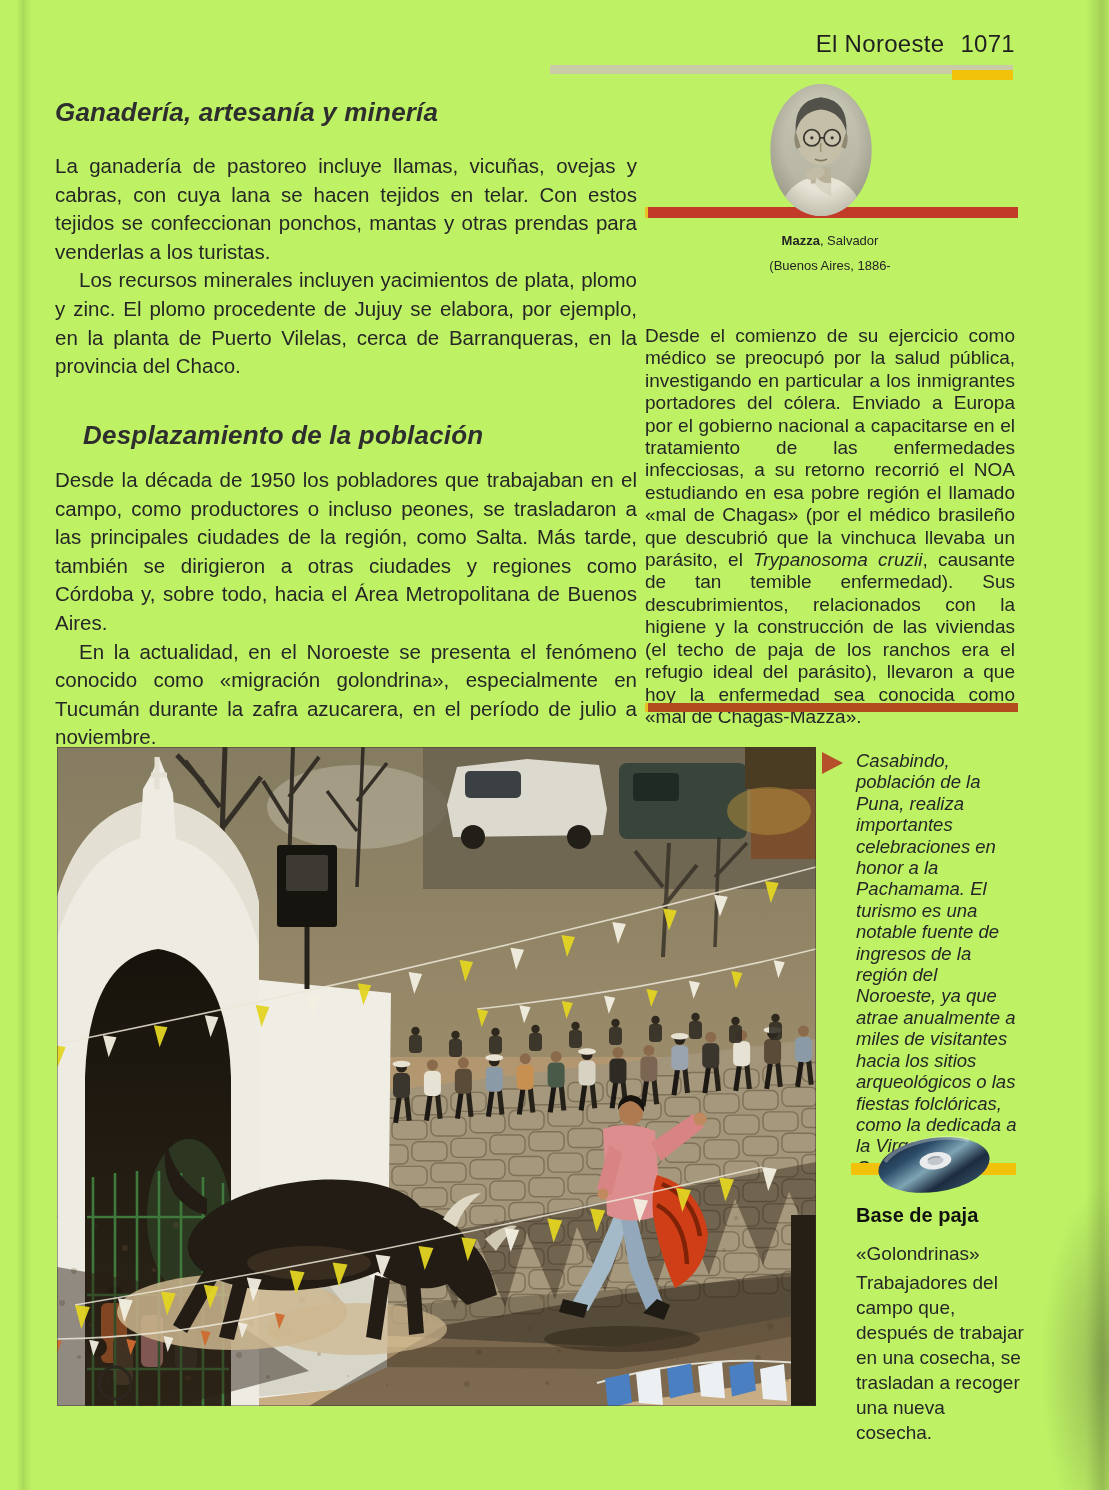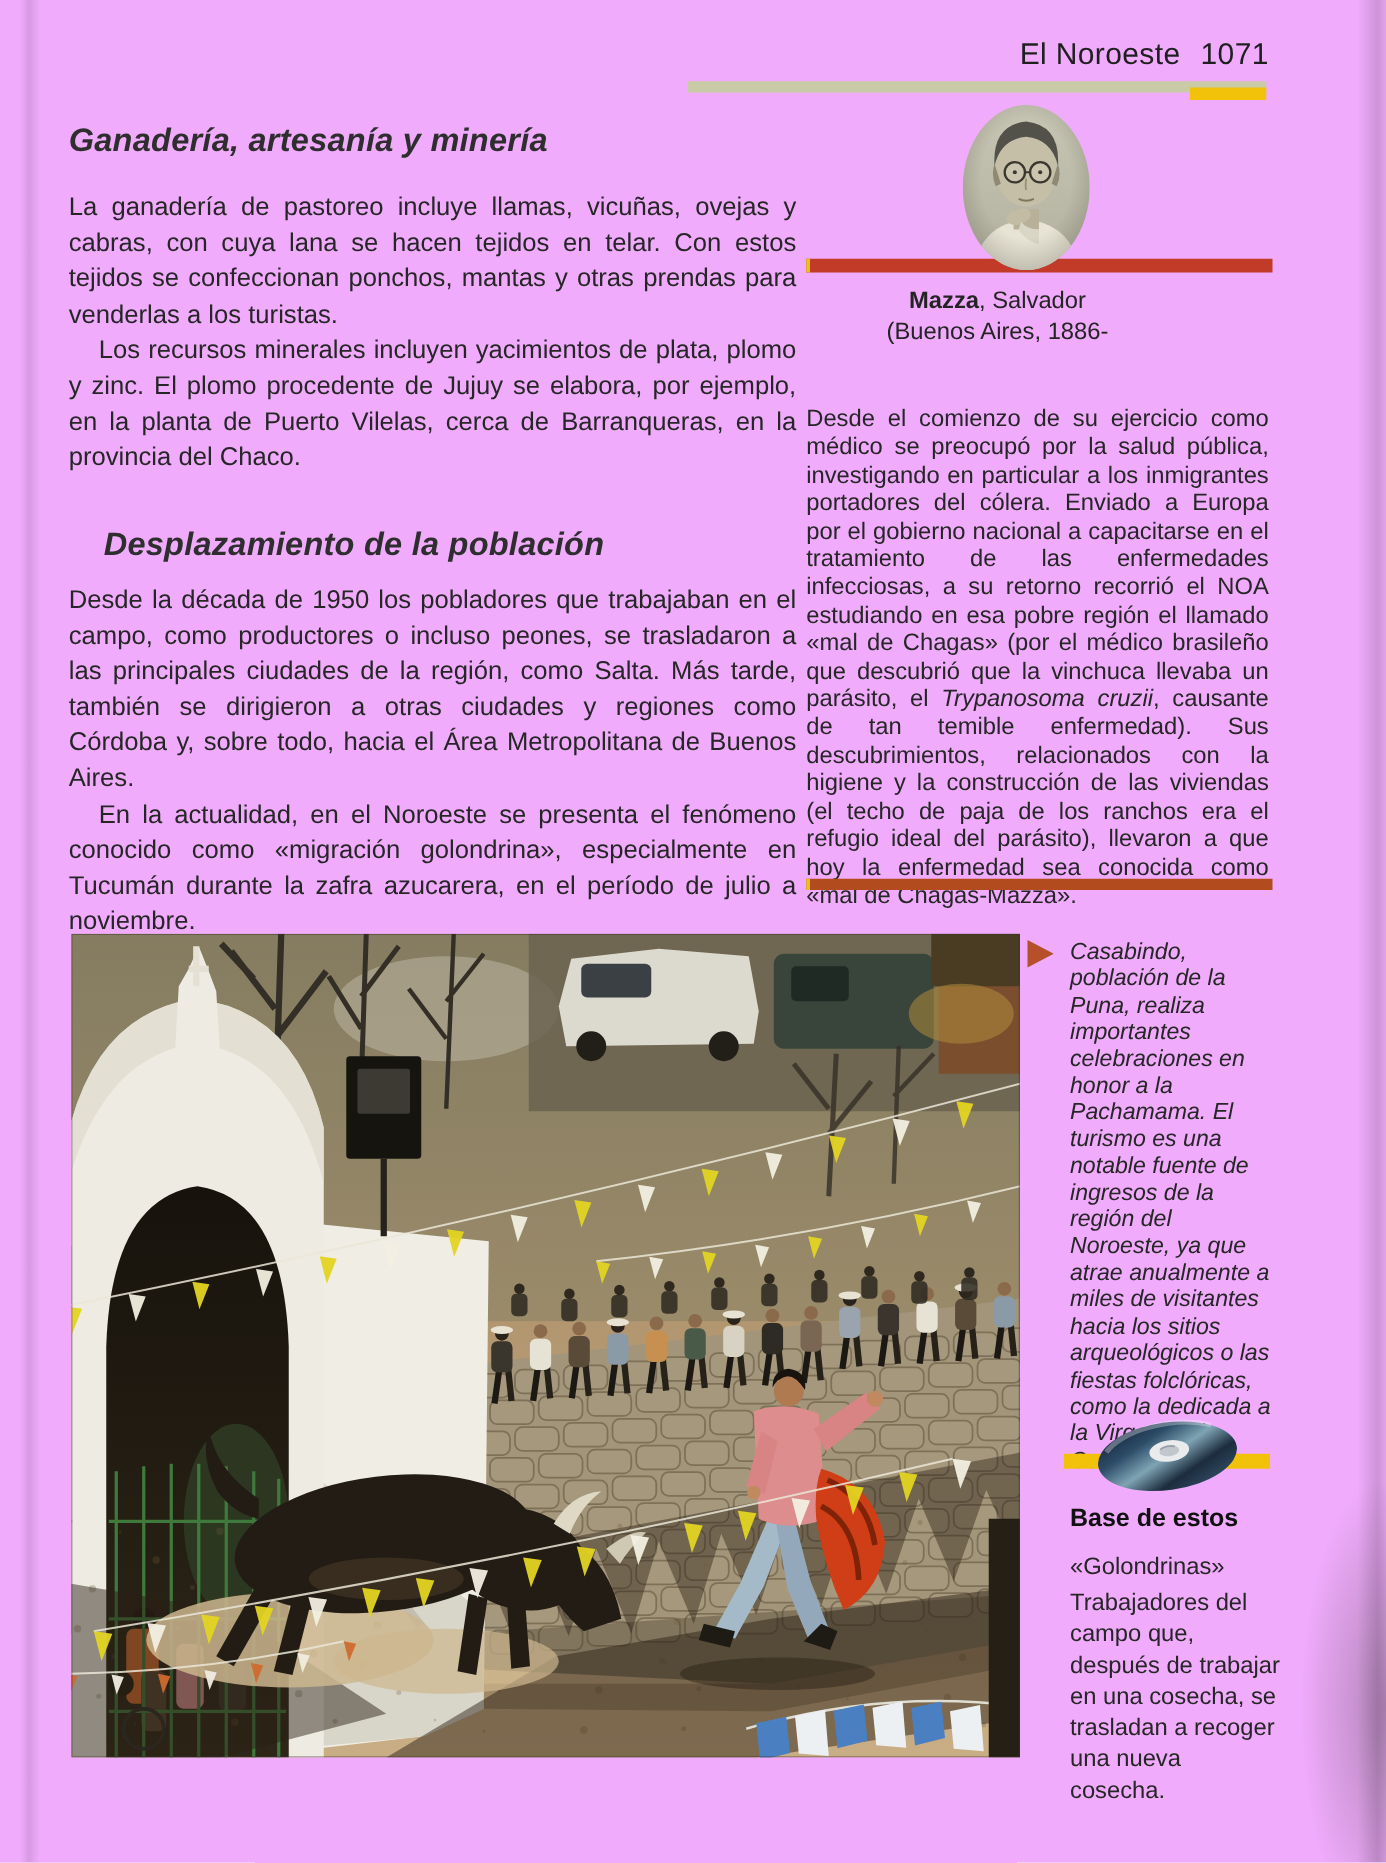--- a/index.html
+++ b/index.html
@@ -1,38 +1,38 @@
 <!DOCTYPE html>
 <html lang="es"><head>
 <meta charset="utf-8">
 <style>
   html,body{margin:0;padding:0;background:#e9e9e7;}
   #page{
     position:relative;width:1109px;height:1490px;margin:0 auto;
-    background:#f0abfc;overflow:hidden;
+    background:#bef264;overflow:hidden;
     font-family:"Liberation Sans",sans-serif;color:#2b2b2b;
   }
   .abs{position:absolute;}
   
   .hdr{top:30px;left:0;width:1015px;text-align:right;font-size:24px;color:#1f1f1f;letter-spacing:.3px;}
   .hdr .num{margin-left:16px;}
   .olivebar{top:65px;left:550px;width:463px;height:9px;background:#c9cba6;}
   .yellowtab{top:70px;left:952px;width:61px;height:10px;background:#f2c20a;}
   
   .lcol{left:55px;width:582px;}
   h2.sec{font-size:26px;font-style:italic;font-weight:bold;color:#2e2e2e;margin:0;letter-spacing:.2px;}
   .body-l{font-size:20.5px;line-height:28.6px;text-align:justify;color:#262626;}
   .body-l p{margin:0;}
   .body-l p.ind{text-indent:24px;}
   
   .rcol{left:645px;width:370px;}
   .portrait{top:84px;left:770px;width:102px;height:132px;z-index:3;}
   .redbar{top:207px;left:645px;width:370px;height:11px;background:#c23a28;border-left:3px solid #e8c020;z-index:2;}
   .rustbar{top:703px;left:645px;width:370px;height:9px;background:#b24b1e;border-left:3px solid #e8c020;}
-  .mazzacap{top:228px;left:628px;width:340px;text-align:center;font-size:19px;line-height:25px;color:#242424;}
+  .mazzacap{top:228px;left:660px;width:340px;text-align:center;font-size:13px;line-height:25px;color:#242424;}
   .bio{top:325px;font-size:19px;line-height:22.4px;text-align:justify;color:#262626;hyphens:auto;}
   .bio p{margin:0;}
   
   .photo{top:747px;left:57px;width:759px;height:659px;}
   
   .capmark{top:752px;left:822px;width:0;height:0;
     border-top:11px solid transparent;border-bottom:11px solid transparent;
     border-right:21px solid #b5502a;transform:scaleX(-1);}
   .photocap{top:750px;left:856px;width:166px;font-size:18.5px;line-height:21.4px;
     font-style:italic;color:#262626;hyphens:auto;}
@@ -608,20 +608,20 @@
       </linearGradient>
     </defs>
     <g transform="rotate(-8 60 32)">
       <ellipse cx="60" cy="32" rx="56" ry="27" fill="url(#cdG)"></ellipse>
       <path d="M12,22 A56,27 0 0 1 98,12" stroke="rgba(255,255,255,.30)" stroke-width="4" fill="none"></path>
       <ellipse cx="62" cy="28" rx="16" ry="8.5" fill="#e9ebed"></ellipse>
       <ellipse cx="62" cy="28" rx="8" ry="4.2" fill="#c2c7cd"></ellipse>
       <path d="M55,26 a8,4 0 0 1 12,-1" stroke="#9aa0a8" stroke-width="1.6" fill="none"></path>
     </g>
   </svg>
-  <div class="abs dbhead">Base de estos</div>
+  <div class="abs dbhead">Base de paja</div>
   <div class="abs dbterm">«Golondrinas»</div>
   <div class="abs dbdef">Trabajadores del campo que, después de trabajar en una cosecha, se trasladan a recoger una nueva cosecha.</div>
 
   <div class="abs edgeL"></div>
   <div class="abs edgeRB"></div>
   <div class="abs edgeR"></div>
 </div>
 
 </body></html>

